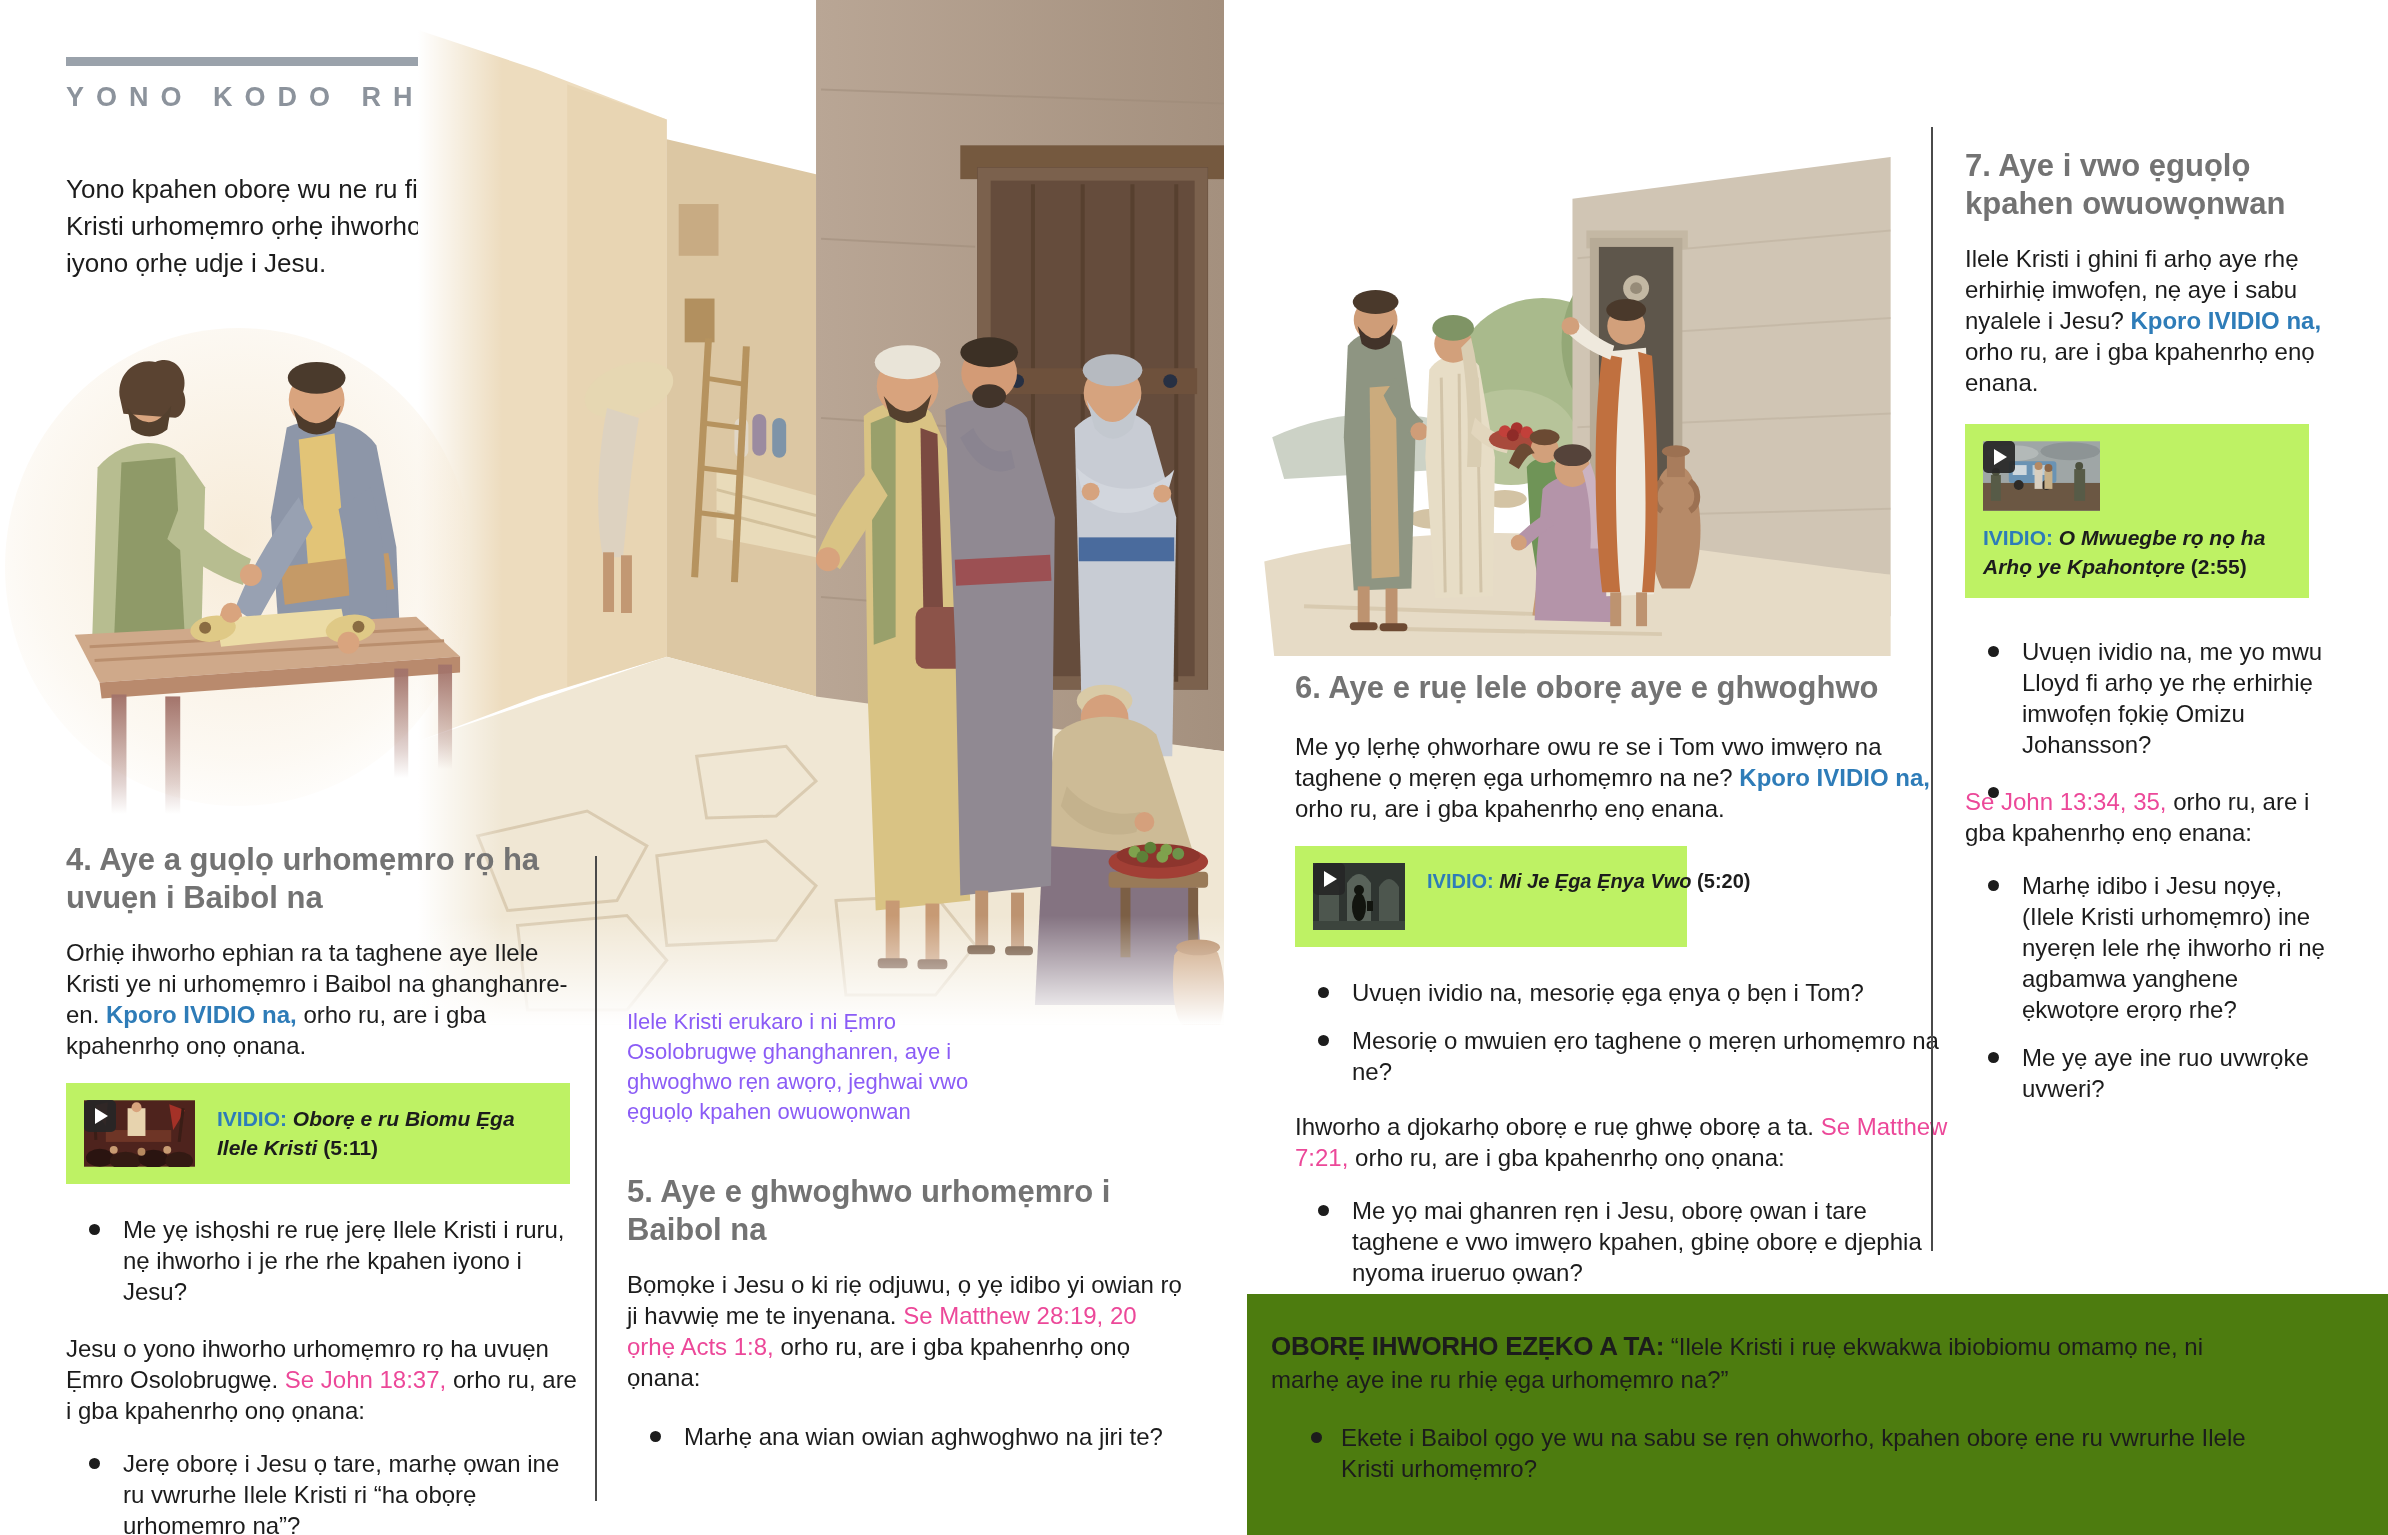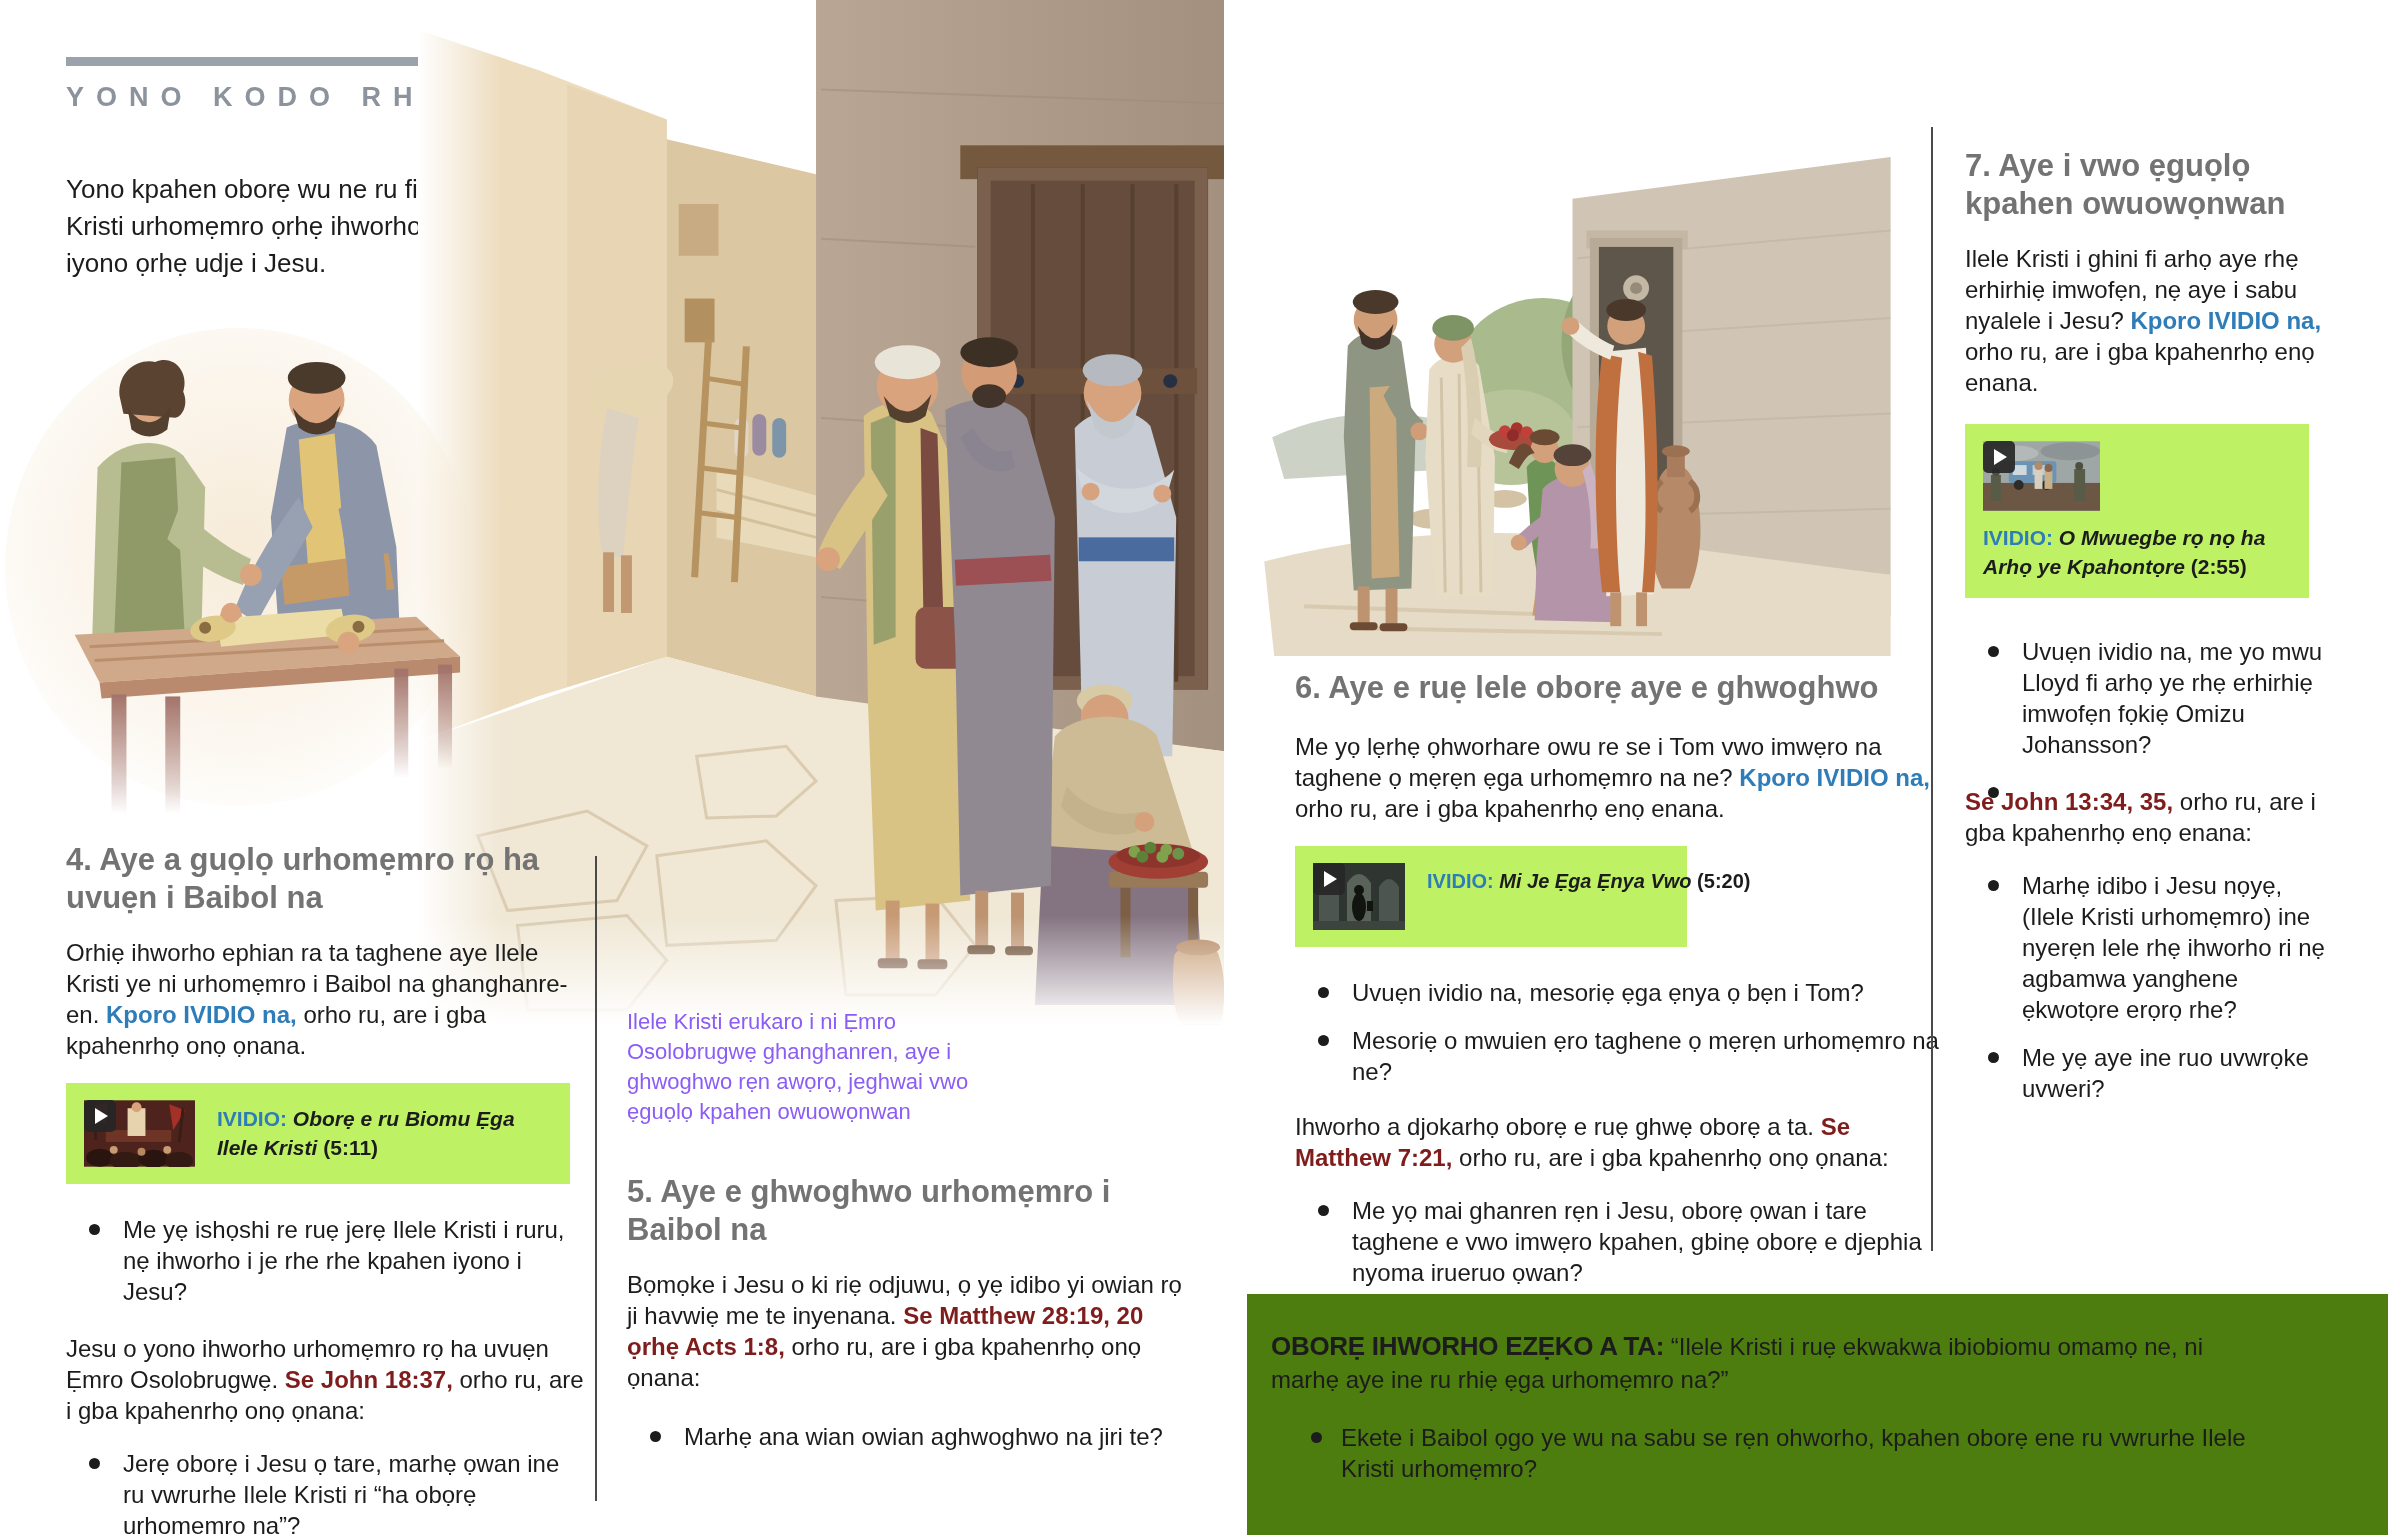--- a/index.html
+++ b/index.html
@@ -16,21 +16,21 @@
   #col1{left:66px;top:841px;width:521px;}
   #col2{left:627px;top:1007px;width:562px;}
   #col3{left:1287px;top:669px;width:653px;margin-left:8px;}
   #col4{left:1965px;top:147px;width:360px;}
 
   .h-section{font-size:31px;line-height:38px;font-weight:bold;color:#737373;margin:0 0 20px 0;}
   #col3 .h-section{margin-bottom:24px;}
   .body-p{font-size:24px;line-height:31px;margin:0 0 22px 0;}
   .caption{font-size:22px;line-height:30px;color:#8b5cf6;width:383px;margin:0;}
   .vlink{color:#2e7cb8;font-weight:bold;cursor:pointer;}
-  .ref{color:#7f1d1d;font-weight:bold;cursor:pointer;}
+  .ref{color:#ec4899;font-weight:normal;cursor:pointer;}
   .bold{font-weight:normal;}
 
   .bullet{position:relative;padding-left:57px;margin:0 0 17px 0;font-size:24px;line-height:31px;}
   .bullet .dot{position:absolute;left:23px;top:10px;width:11px;height:11px;border-radius:50%;background:#1c1c1c;}
 
   .video-box{background:#bef264;display:flex;gap:22px;padding:17px 18px;margin:4px 0 30px 0;box-sizing:border-box;}
   #vb4{width:504px;}
   #vb6{width:392px;justify-content:space-between;}
   #vb7{width:344px;display:block;}
   .vthumb{position:relative;flex:none;}

